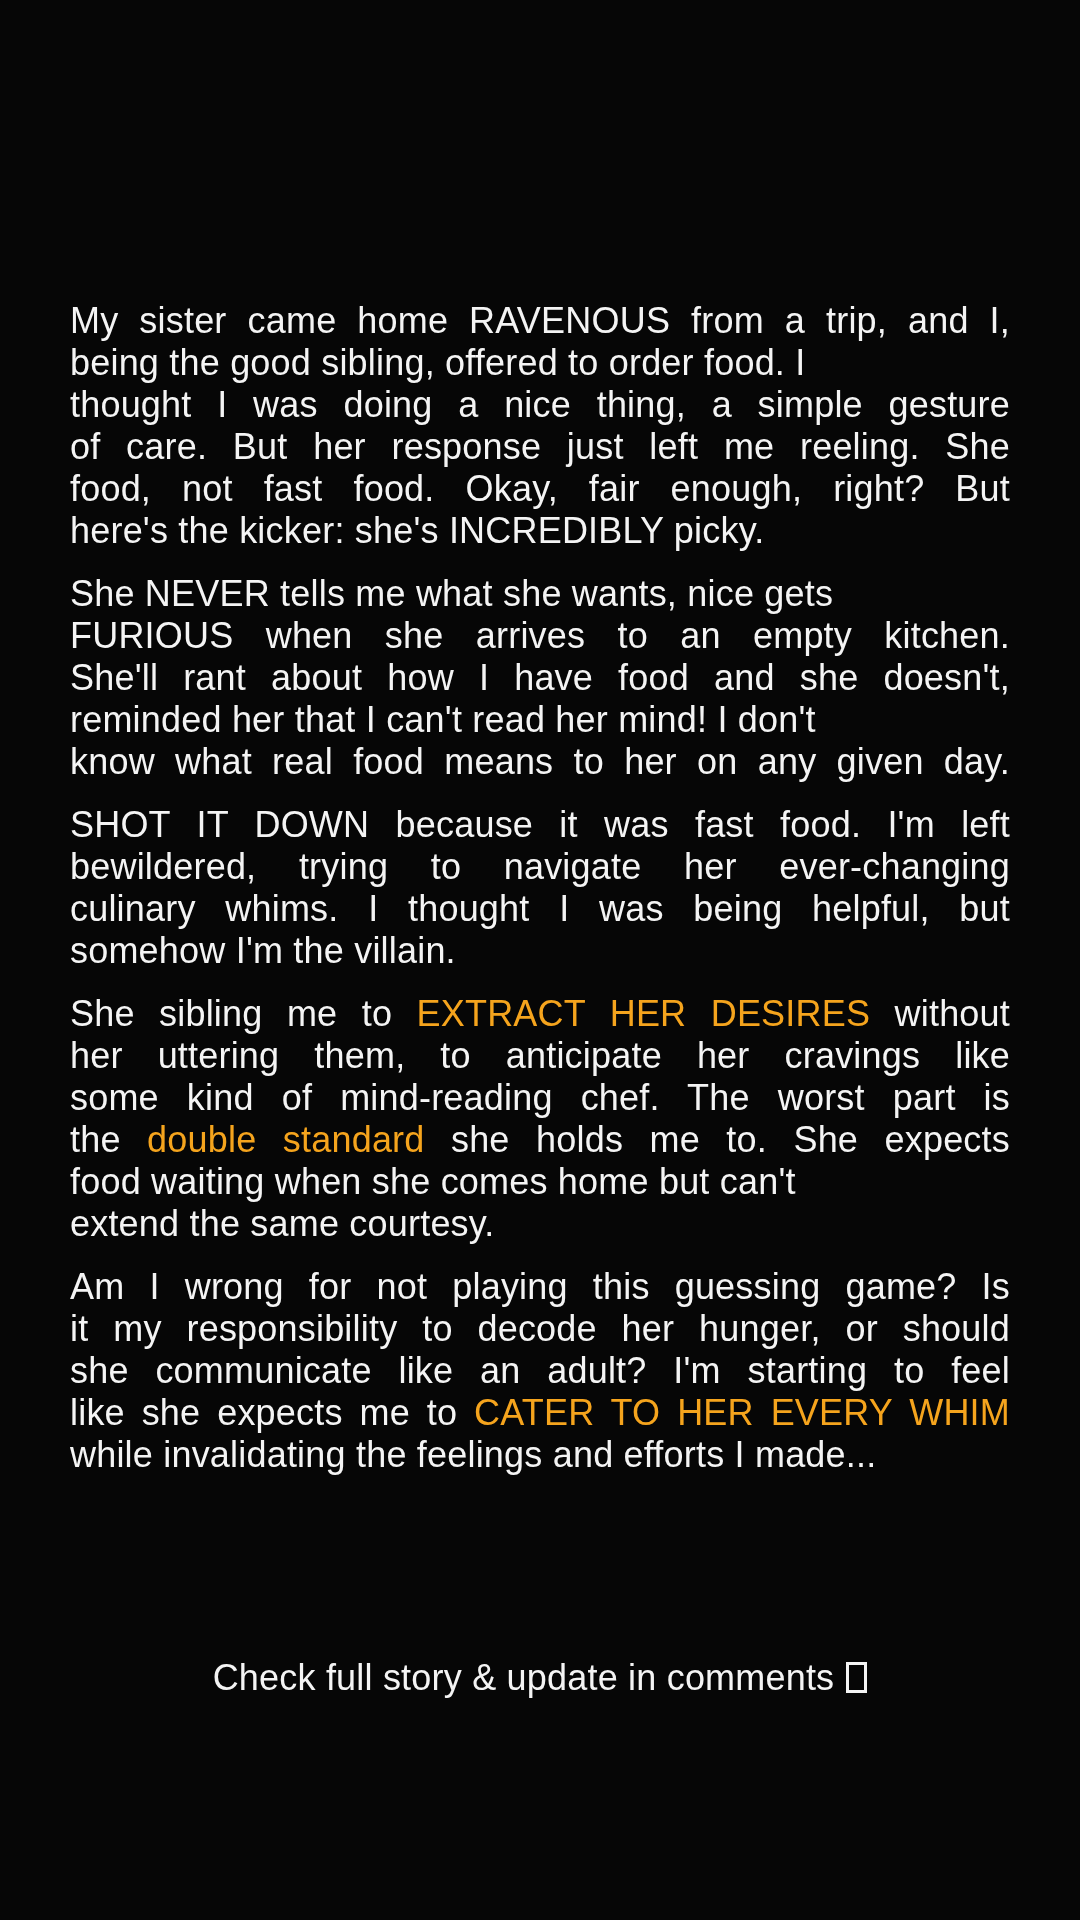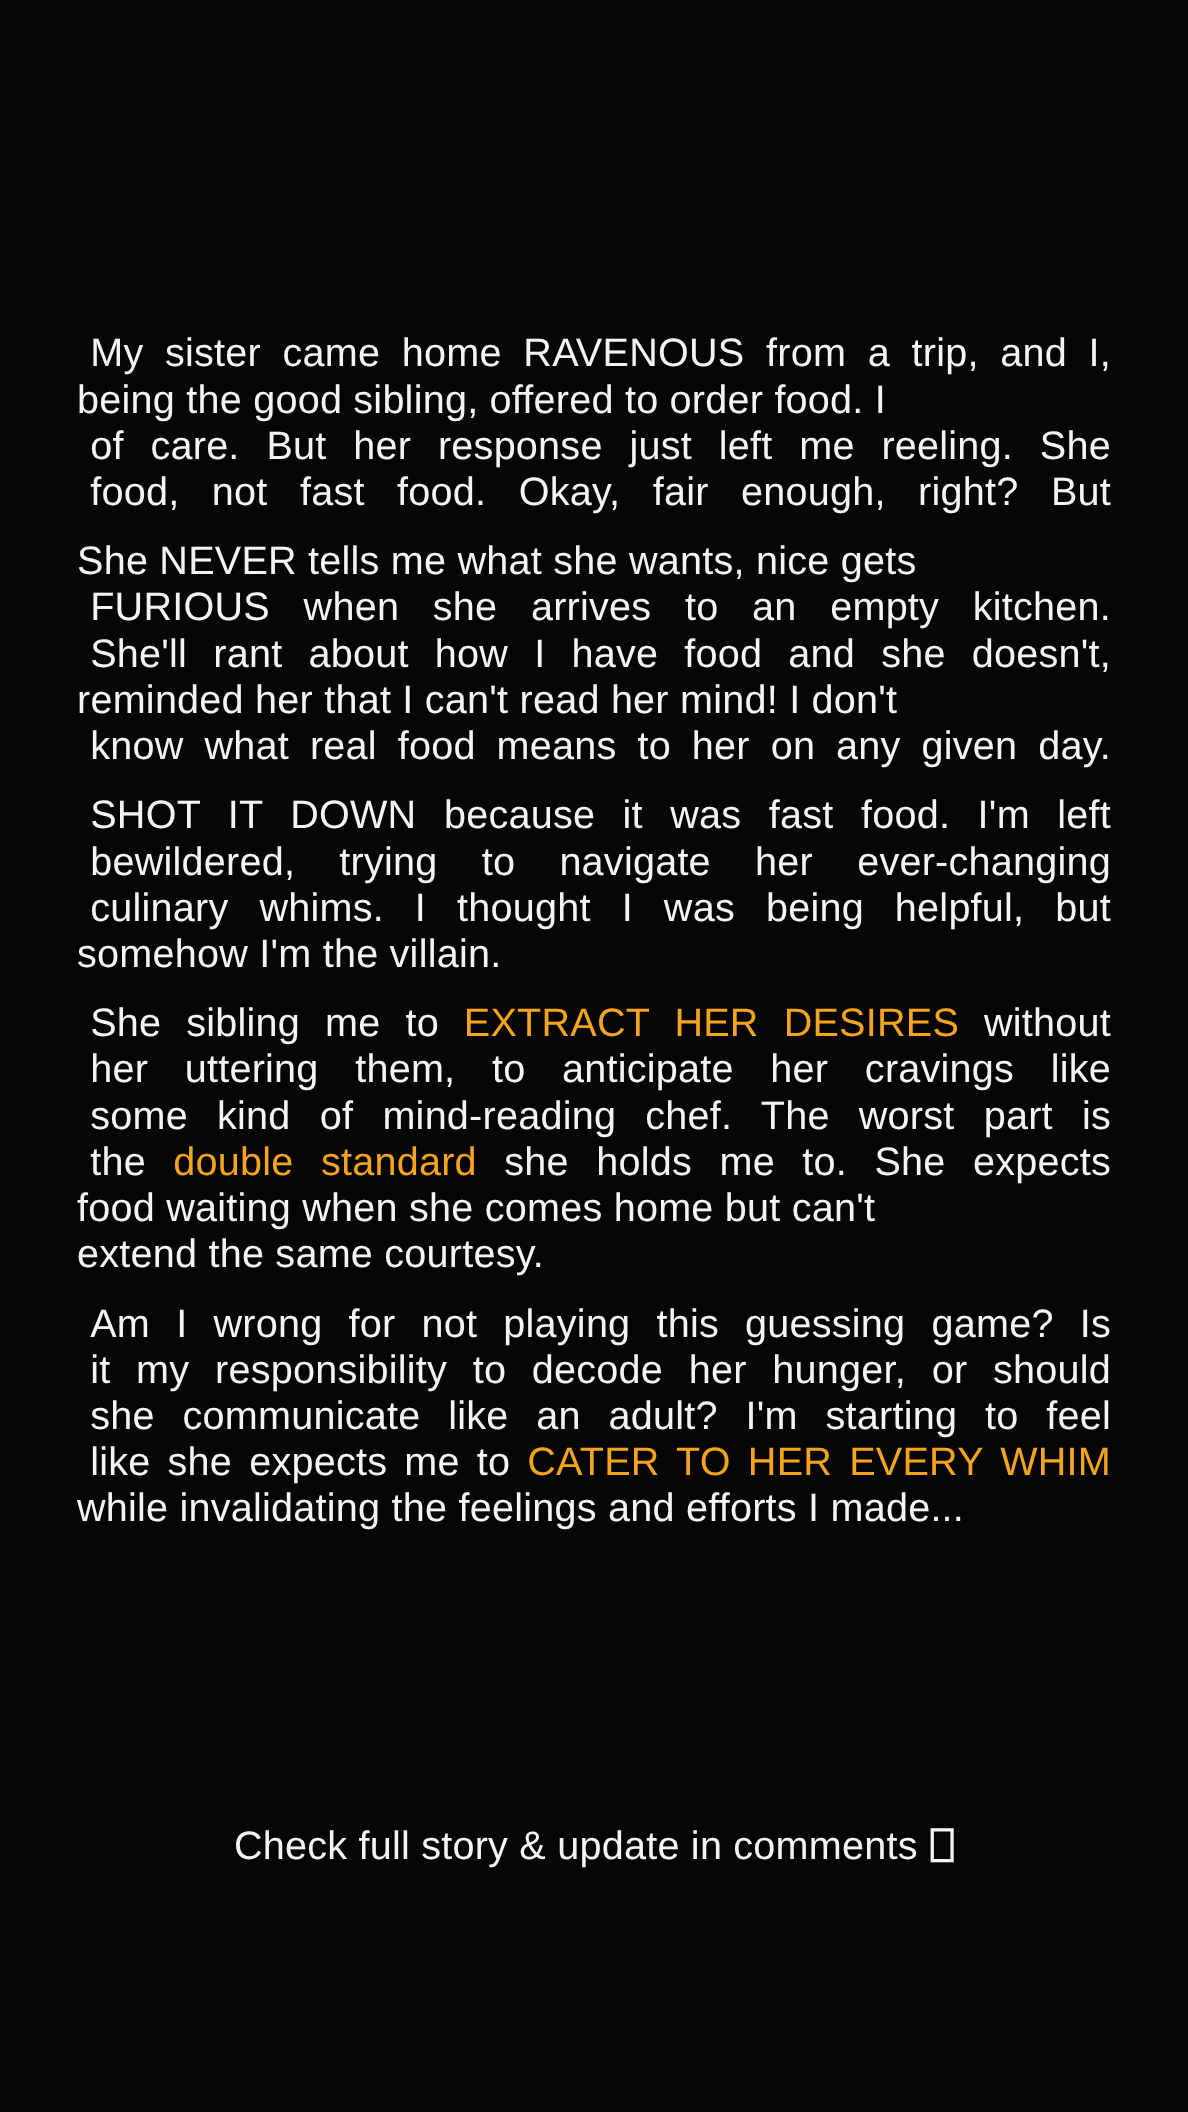--- a/index.html
+++ b/index.html
@@ -33,21 +33,20 @@
   }
   .line {
     line-height: 42px;
     min-height: 42px;
     text-align: left;
     white-space: normal;
   }
   .line.justify {
     text-align: justify;
     text-align-last: justify;
-    margin-left: 12px;
   }
   .highlight {
     color: var(--hl);
   }
   .cta {
     position: absolute;
     left: 0;
     right: 0;
     top: 1656px;
     text-align: center;
@@ -66,22 +65,24 @@
     box-sizing: border-box;
   }
 </style>
 </head>
 <body style="--bg: #060606; --fg: #f4f4f4; --hl: #f5a41d;">
 
 <main class="story">
     <div class="paragraph">
       <div class="line justify"><span>My sister came home RAVENOUS from a trip, and I,</span></div>
       <div class="line"><span>being the good sibling, offered to order food. I</span></div>
+      <div class="line justify"><span>thought I was doing a nice thing, a simple gesture</span></div>
       <div class="line justify"><span>of care. But her response just left me reeling. She</span></div>
       <div class="line justify"><span>food, not fast food. Okay, fair enough, right? But</span></div>
+      <div class="line"><span>here's the kicker: she's INCREDIBLY picky.</span></div>
     </div>
     <div class="paragraph">
       <div class="line"><span>She NEVER tells me what she wants, nice gets</span></div>
       <div class="line justify"><span>FURIOUS when she arrives to an empty kitchen.</span></div>
       <div class="line justify"><span>She'll rant about how I have food and she doesn't,</span></div>
       <div class="line"><span>reminded her that I can't read her mind! I don't</span></div>
       <div class="line justify"><span>know what real food means to her on any given day.</span></div>
     </div>
     <div class="paragraph">
       <div class="line justify"><span>SHOT IT DOWN because it was fast food. I'm left</span></div>

